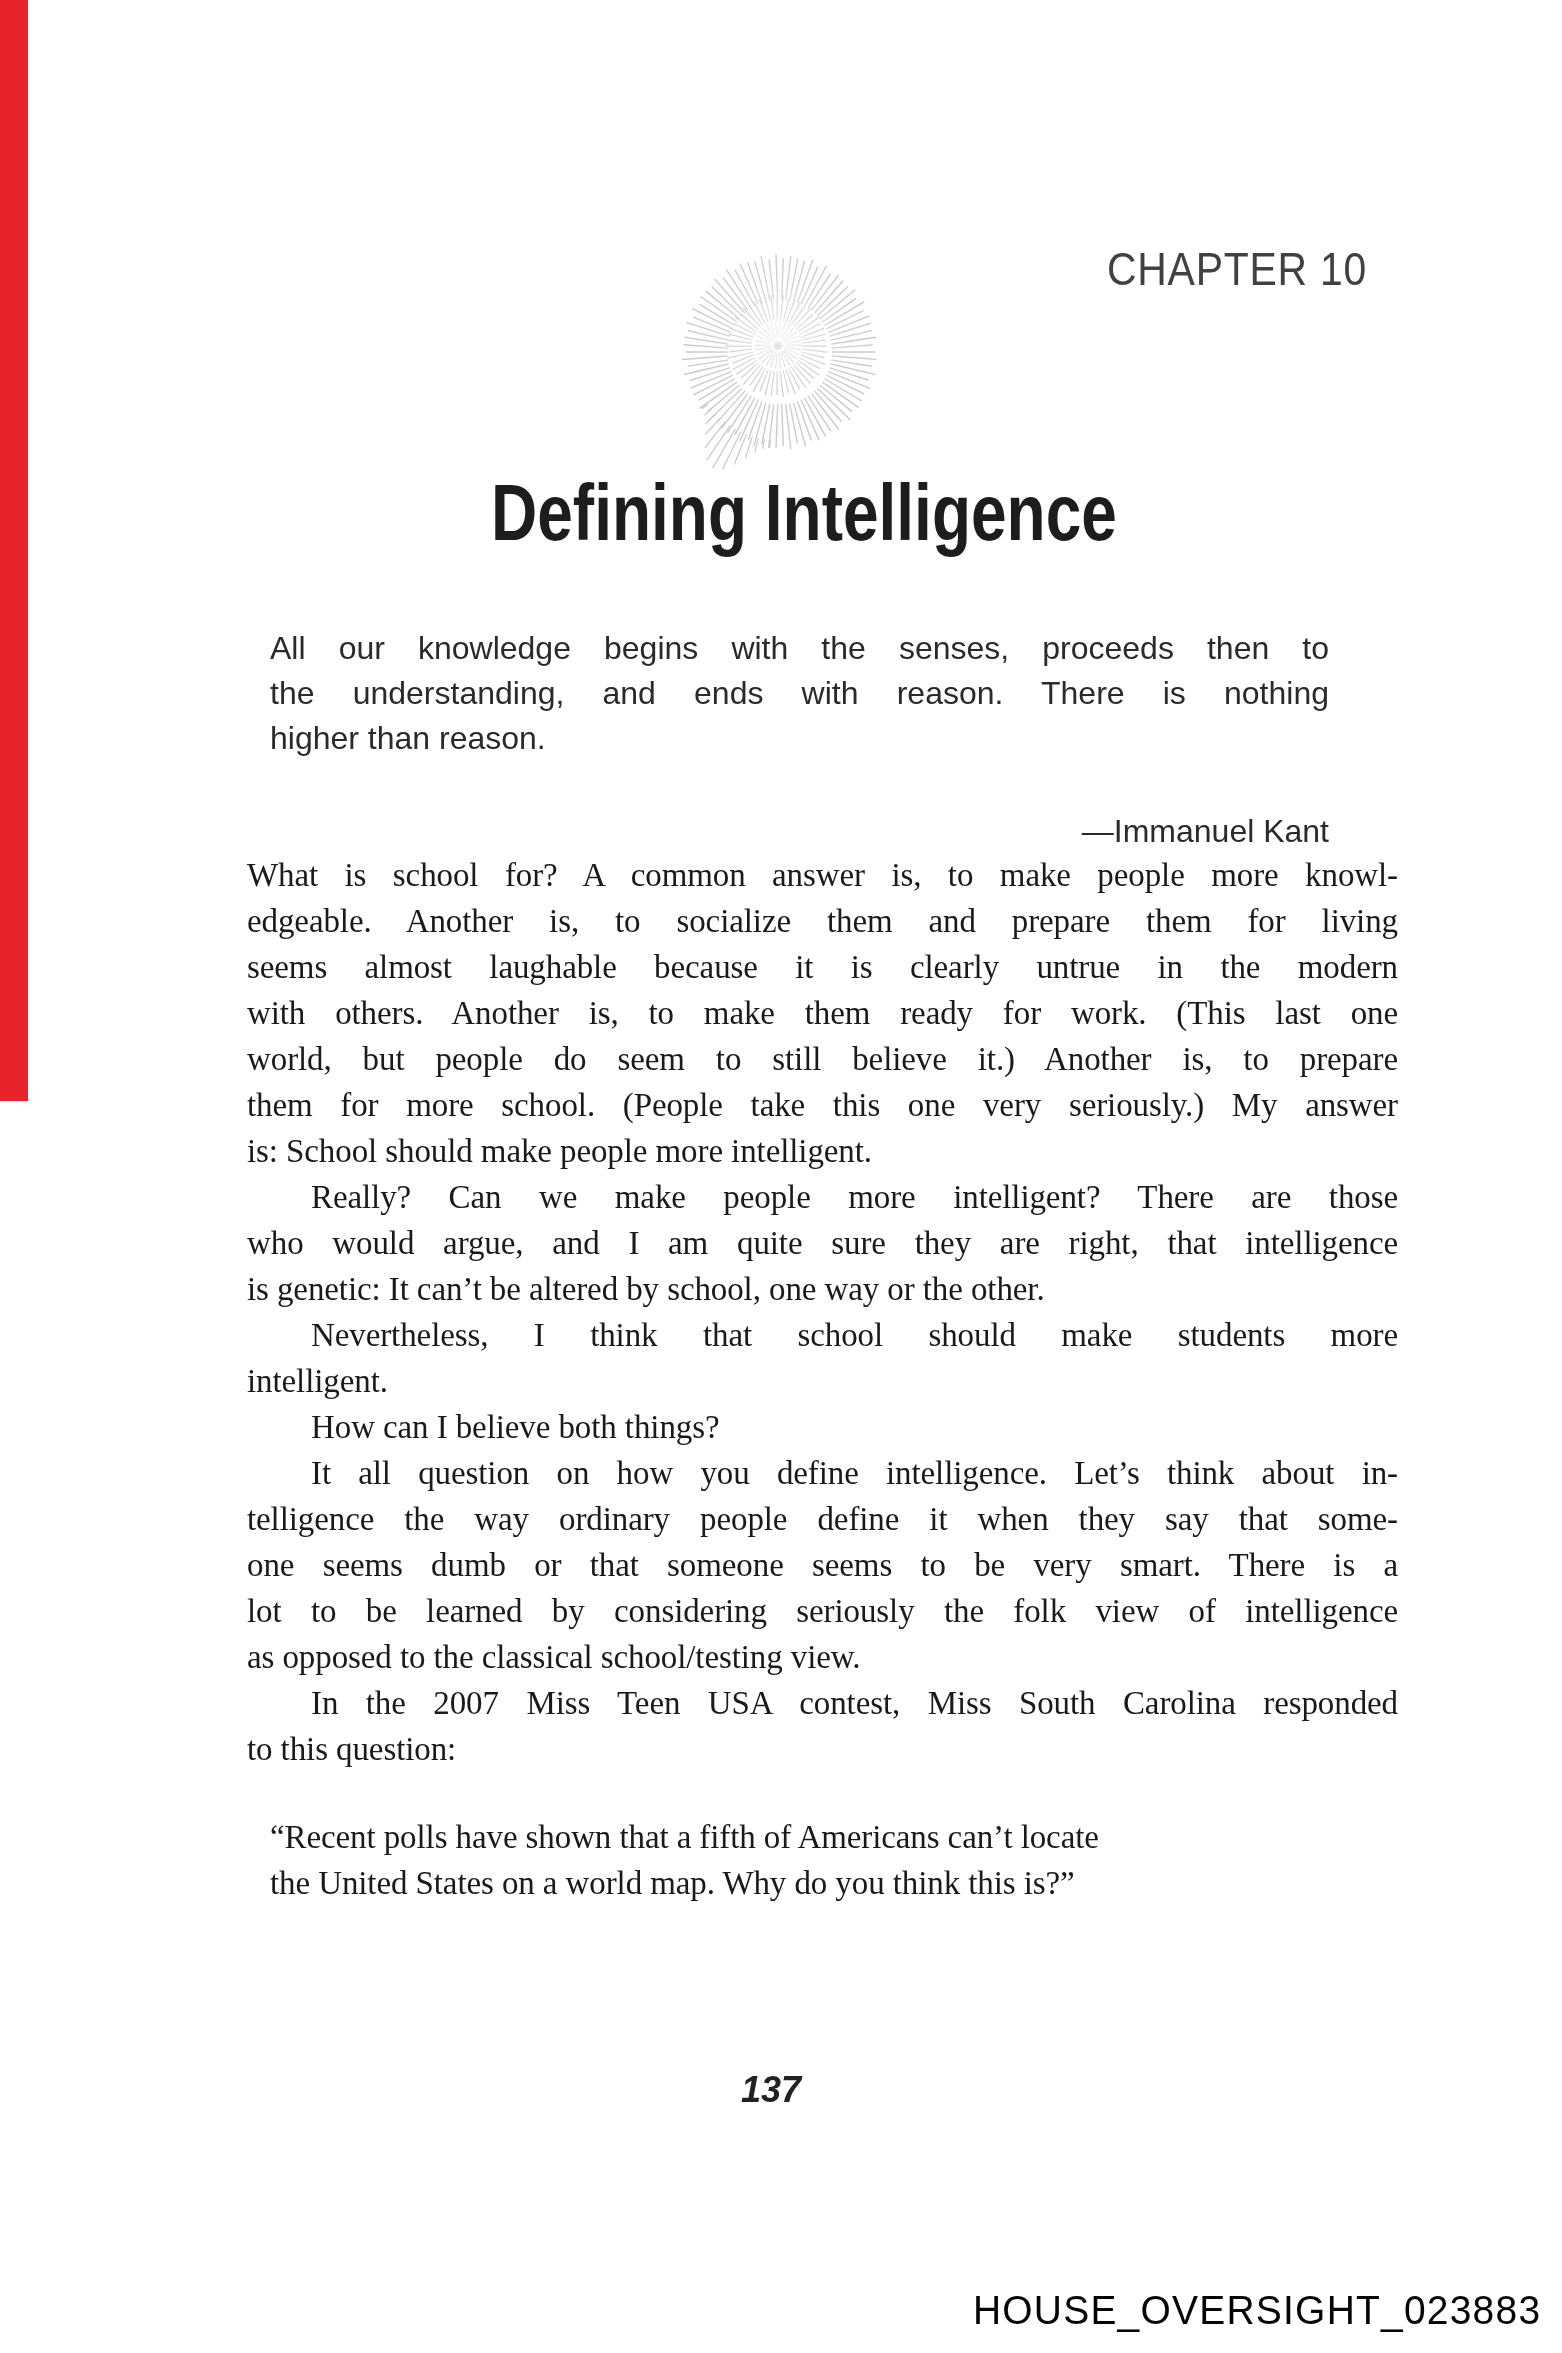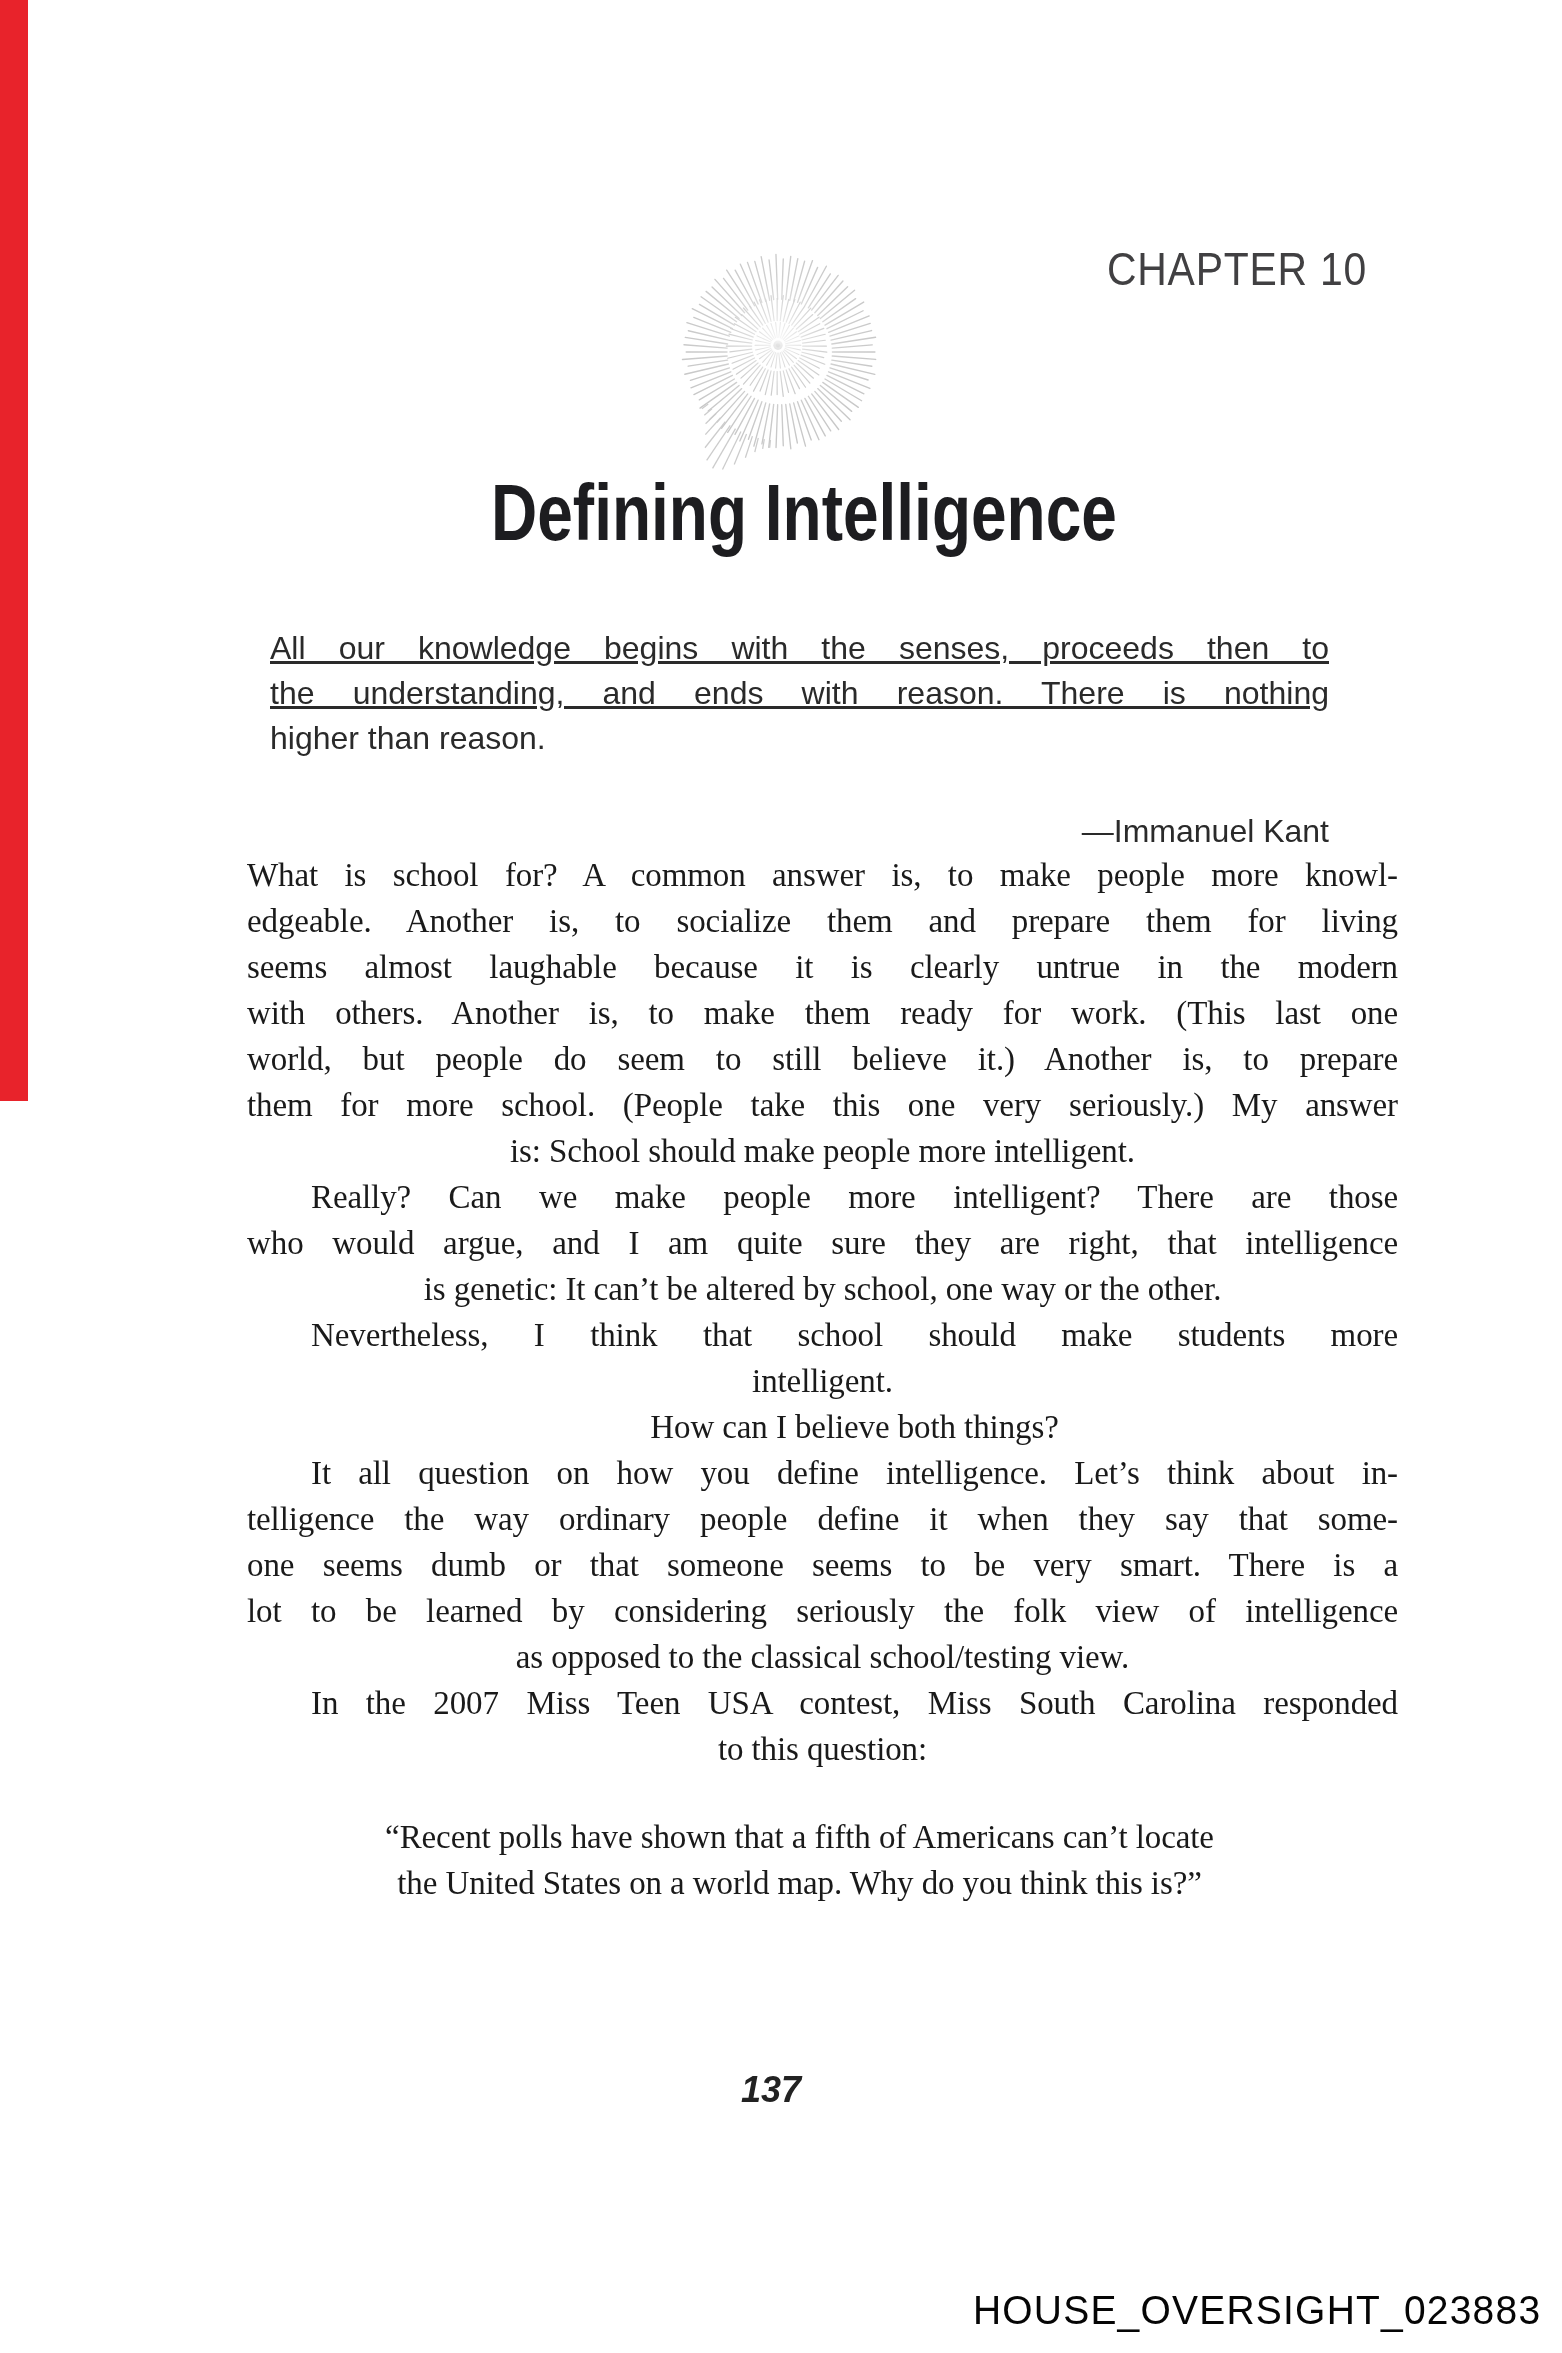--- a/index.html
+++ b/index.html
@@ -45,31 +45,31 @@
     transform:scaleX(.8);transform-origin:left top;
   }
 
   
   .epigraph{
     position:absolute;left:270px;top:626px;width:1059px;
     font-family:"Liberation Sans", sans-serif;
     font-size:32px;color:#2a2a2a;
   }
   .eline{height:45px;line-height:45px;overflow:hidden;text-align:left;}
-  .eline.j{text-align:justify;text-align-last:justify;text-decoration:underline;}
+  .eline.j{text-align:justify;text-align-last:justify;}
   .attribution{height:45px;line-height:45px;text-align:right;margin-top:48px;}
 
   
   .bodytext{
     position:absolute;left:207px;top:852px;width:1151px;
     font-size:33px;letter-spacing:-0.1px;
     color:var(--body-text,#1a1a1a);
     margin-left:40px;
   }
-  .bline{height:46px;line-height:46px;overflow:hidden;text-align:center;}
+  .bline{height:46px;line-height:46px;overflow:hidden;text-align:left;}
   .bline.j{text-align:justify;text-align-last:justify;}
   .bline.indent{text-indent:64px;}
 
   
   .quote{
     position:absolute;left:270px;top:1814px;width:1059px;
     font-size:33px;letter-spacing:-0.1px;
     color:var(--body-text,#1a1a1a);
   }
 

